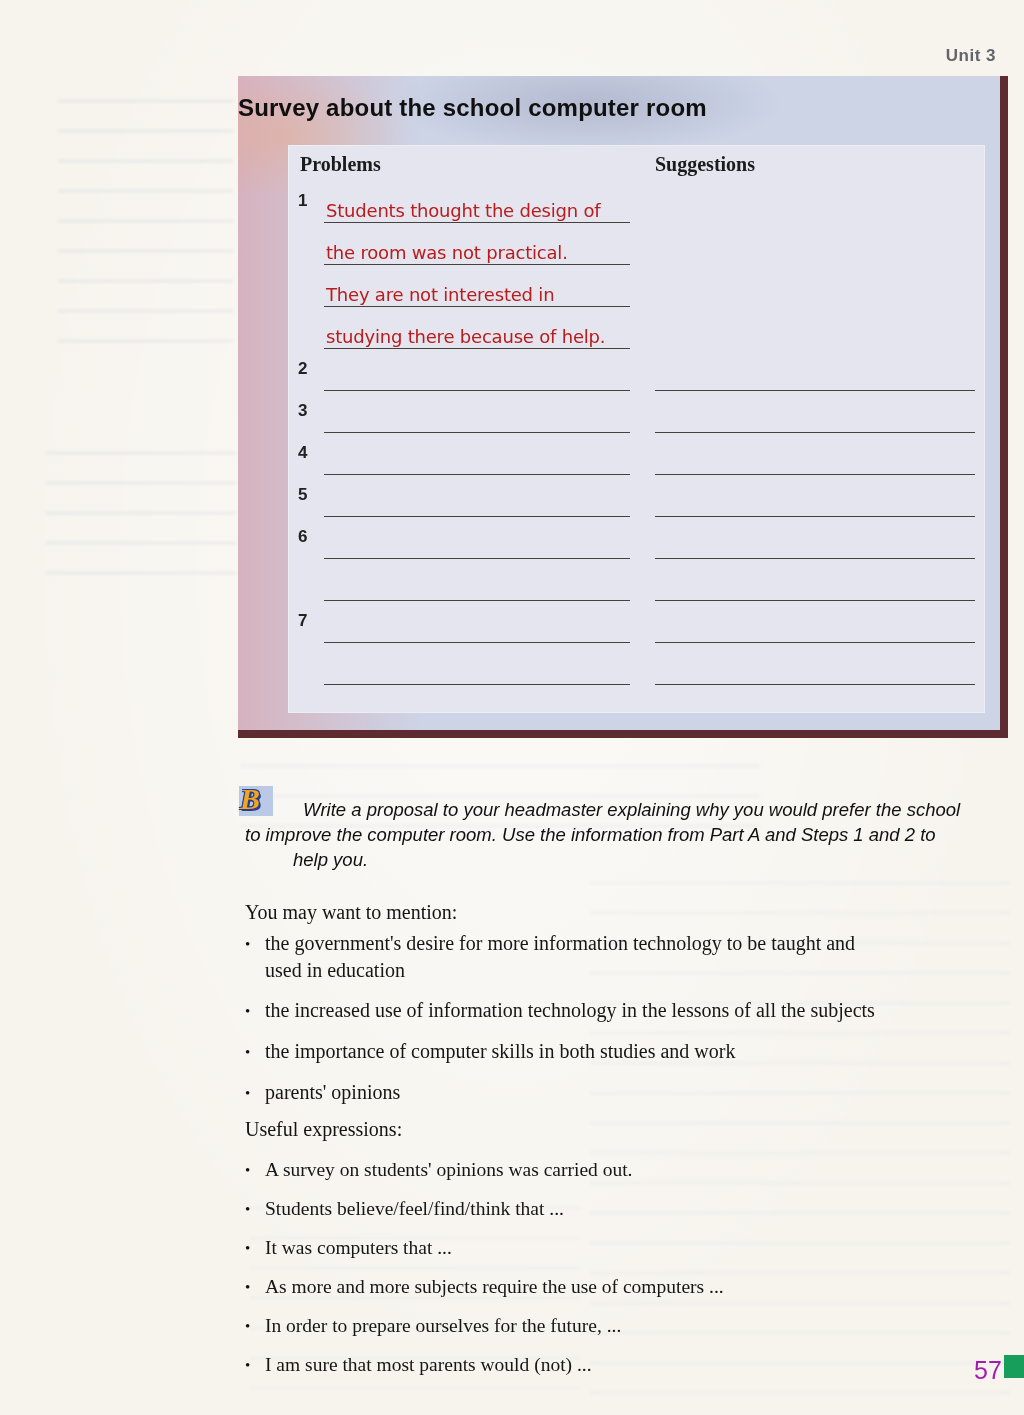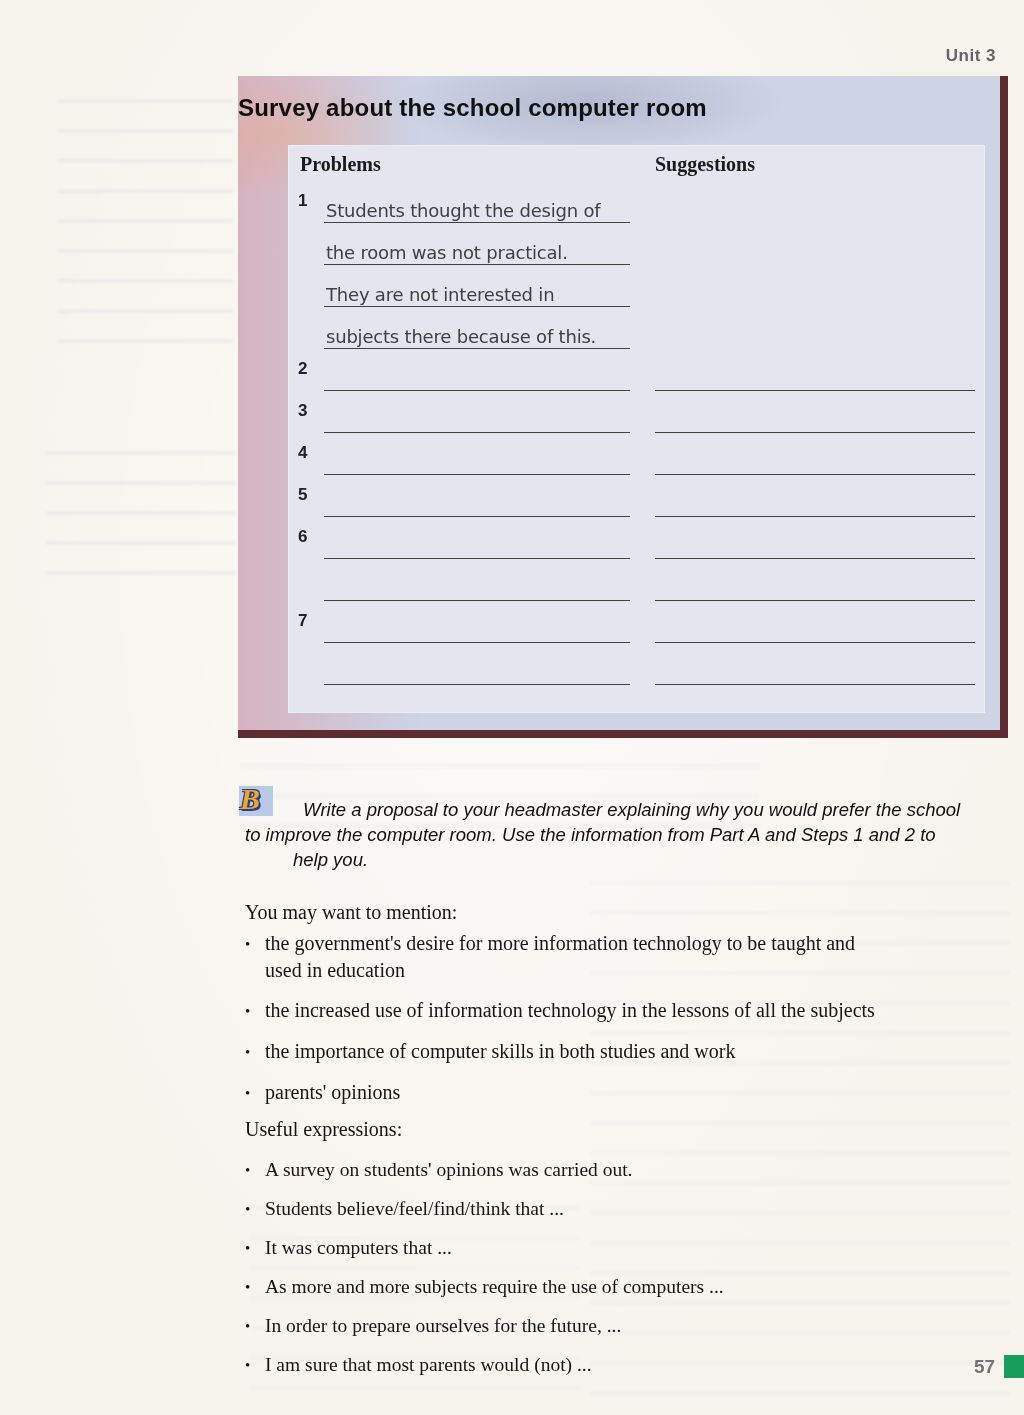--- a/index.html
+++ b/index.html
@@ -52,21 +52,21 @@
   .srow{display:grid;grid-template-columns:36px 306px 25px 320px;}
   .num{
     font-family:"Liberation Sans",sans-serif;font-weight:bold;
     font-size:17px;color:#222;padding:10px 0 0 10px;
   }
   .lu{
     height:41px;display:flex;align-items:flex-end;
     border-bottom:1.6px solid #47413c;
   }
   .hw{
-    font-family:"DejaVu Sans",sans-serif;font-size:18px;color:#404040;
+    font-family:"DejaVu Sans",sans-serif;font-size:18px;color:#b91c1c;
     white-space:nowrap;padding:0 0 1px 2px;letter-spacing:-.2px;
   }
   
   .b-badge{
     position:absolute;left:239px;top:786px;width:34px;height:30px;
     background:#b9c9e6;
   }
   .b-badge span{
     position:absolute;left:1px;top:-4px;
     font-family:"Liberation Serif",serif;font-weight:bold;font-style:italic;
@@ -92,22 +92,22 @@
   .list-expr{top:1156px;}
   .bitem{display:flex;line-height:27px;font-size:20px;color:#161616;}
   .list-mention .bitem{margin-bottom:13px;}
   .list-expr .bitem{margin-bottom:11px;font-size:19.5px;}
   .bdot{width:20px;flex:0 0 20px;font-size:15px;padding-top:1px;color:#111;}
   .btext{max-width:735px;}
   .btext .bl{white-space:nowrap;}
   
   .page-number{
     position:absolute;left:974px;top:1356px;
-    font-family:"Liberation Sans",sans-serif;font-weight:bold;
-    font-size:19px;color:#737373;
+    font-family:"Liberation Sans",sans-serif;font-weight:normal;
+    font-size:25px;color:#a21caf;
   }
   .page-edge-bar{
     position:absolute;left:1004px;top:1355px;width:20px;height:23px;
     background:#189e5b;
   }
 </style>
 </head>
 <body>
 
 <div class="ghost" style="left:58px;top:88px;width:175px;height:255px;"></div>
@@ -131,21 +131,21 @@
           <div class="lu">
               <span class="hw">Students thought the design of</span>
             </div>
           <div class="lu">
               <span class="hw">the room was not practical.</span>
             </div>
           <div class="lu">
               <span class="hw">They are not interested in</span>
             </div>
           <div class="lu">
-              <span class="hw">subjects there because of this.</span>
+              <span class="hw">studying there because of help.</span>
             </div>
         </div>
         <div></div>
       </div>
 
       <div class="srow">
         <div class="num">2</div>
         <div>
             <div class="lu"></div>
           </div>

